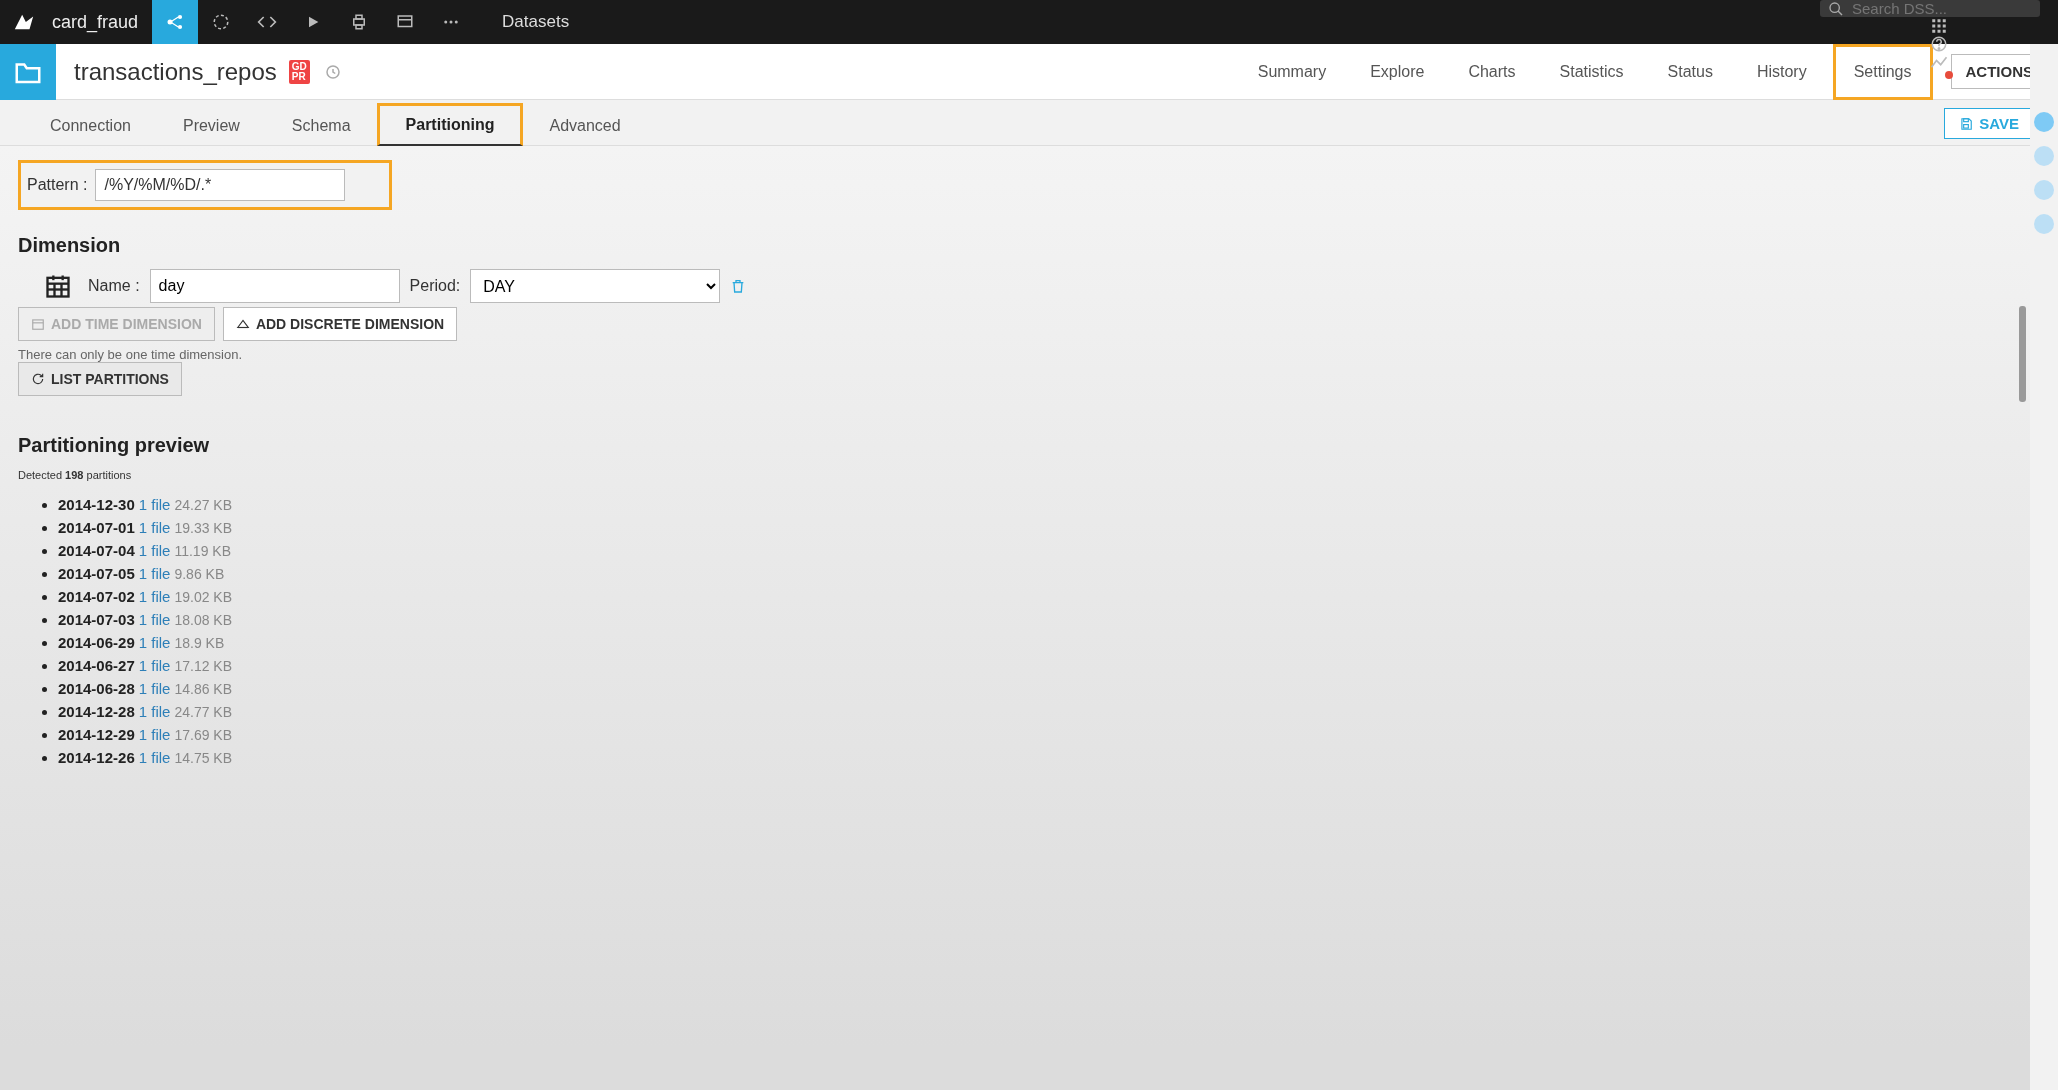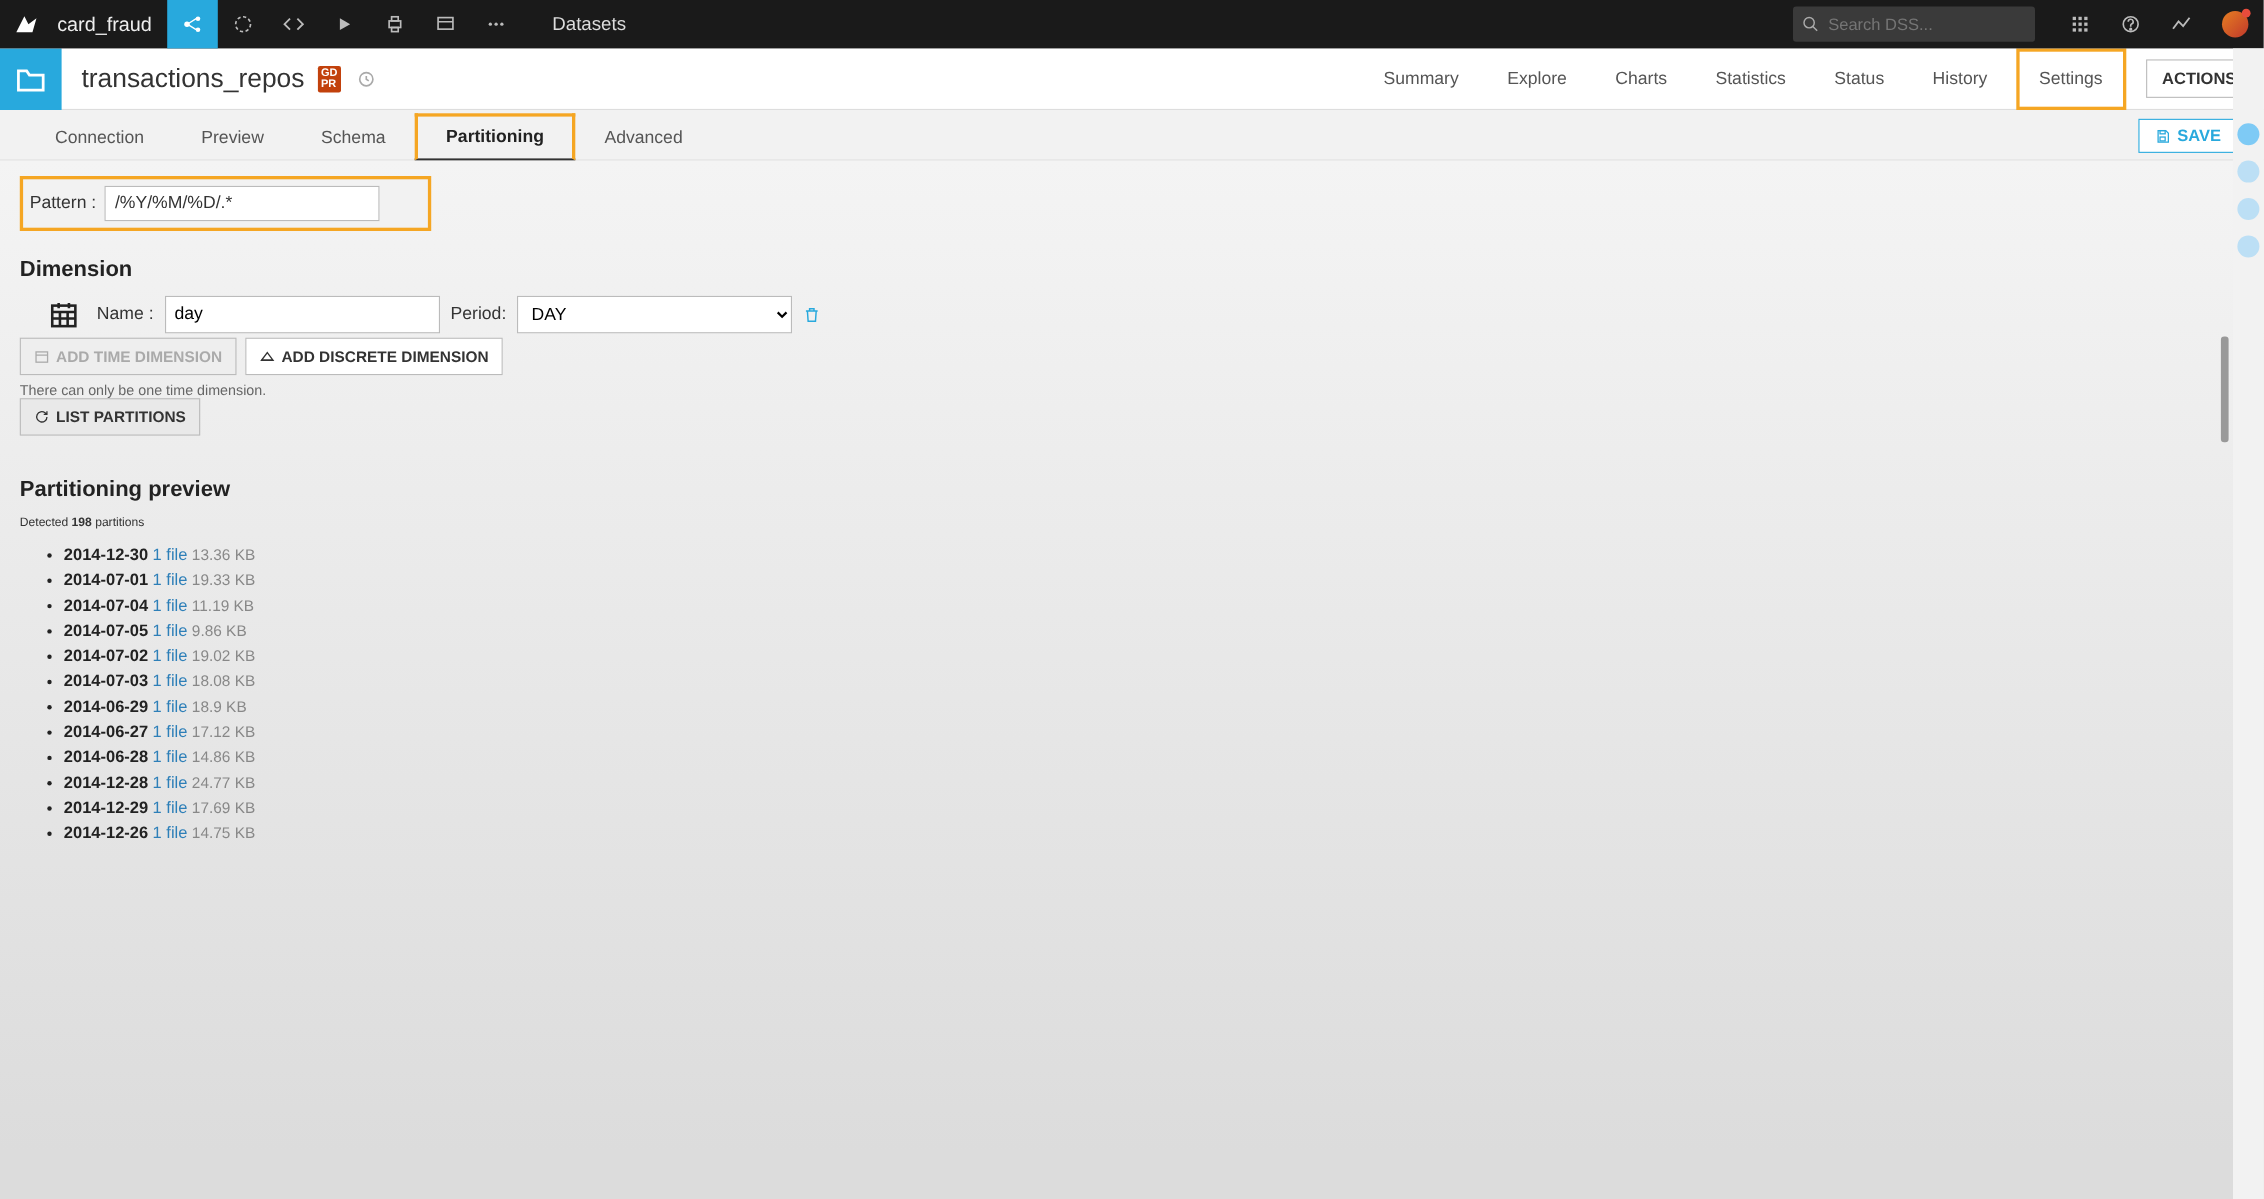--- a/index.html
+++ b/index.html
@@ -5,31 +5,31 @@
 * { box-sizing: border-box; margin: 0; padding: 0; font-family: -apple-system, BlinkMacSystemFont, "Segoe UI", Helvetica, Arial, sans-serif; }
 html, body { width: 100%; height: 100%; background: #f2f2f2; }
 
 
 .topbar { height: 44px; background: #1a1a1a; color: #fff; display: flex; align-items: center; position: relative; }
 .topbar .bird { width: 48px; height: 44px; display:flex; align-items:center; justify-content:center; }
 .topbar .proj-name { font-size: 18px; font-weight: 500; color:#eee; padding: 0 14px 0 4px; }
 .topbar .flow-btn { width: 46px; height:44px; background:#28a9dd; display:flex; align-items:center; justify-content:center; }
 .topbar .icon-btn { width:46px; height:44px; display:flex; align-items:center; justify-content:center; color:#bbb; }
 .topbar .datasets-lbl { font-size:17px; color:#ddd; margin-left: 28px; position:relative; }
-.topbar .right { margin-left:auto; display:flex; align-items:center; height:44px; }
+.topbar .right { margin-left:auto; display:flex; align-items:center; height:44px;flex-direction:column; }
 .topbar .search { width:220px; height:32px; background:#3a3a3a; border-radius:3px; display:flex; align-items:center; padding:0 8px; color:#aaa; margin-right:18px;}
 .topbar .search input { background:transparent; border:none; outline:none; color:#ddd; font-size:15px; width:160px; margin-left:8px;}
 .topbar .avatar { width:24px; height:24px; border-radius:50%; background: linear-gradient(135deg,#e67e22,#c0392b); margin: 0 14px 0 14px; position:relative;}
 .topbar .avatar::after{content:''; position:absolute; top:-2px; right:-2px; width:8px; height:8px; background:#e74c3c; border-radius:50%;}
 
 
 .objhdr { height:56px; background:#fff; display:flex; align-items:center; border-bottom:1px solid #ddd; }
 .objhdr .ds-icon { width:56px; height:56px; background:#28a9dd; display:flex; align-items:center; justify-content:center; }
 .objhdr .ds-name { font-size:24px; color:#333; padding:0 12px 0 18px; }
-.objhdr .gdpr { background:#c2410c; color:#fff; font-size:10px; font-weight:700; padding:2px 3px; border-radius:2px; line-height:10px; }
+.objhdr .gdpr { background:#ef4444; color:#fff; font-size:10px; font-weight:700; padding:2px 3px; border-radius:2px; line-height:10px; }
 .objhdr .refresh-ic { margin-left:14px; color:#999; }
 .objhdr .tabs-right { margin-left:auto; display:flex; align-items:center; height:56px; padding-right:10px; gap:8px;}
 .objhdr .obj-tab { padding:0 18px; height:56px; display:flex; align-items:center; color:#555; font-size:16px; cursor:pointer; }
 .objhdr .obj-tab.active { border:3px solid #f5a623; }
 .objhdr .actions-btn { border:1px solid #bbb; padding:8px 14px; font-size:15px; font-weight:700; color:#333; margin-left:10px; cursor:pointer; }
 
 
 .subtabs { height:46px; background:#f2f2f2; display:flex; align-items:flex-end; padding:0 24px; border-bottom:1px solid #ddd; position:relative;}
 .subtabs .sub { padding:10px 26px; color:#555; font-size:16px; cursor:pointer; }
 .subtabs .sub.active { border:3px solid #f5a623; border-bottom:2px solid #333; color:#222; font-weight:600; background:#f2f2f2; position:relative; top:1px;}
@@ -268,21 +268,21 @@
         <path d="M20 12a8 8 0 1 1-3-6.3L20 8 M20 3 V8 H15"></path>
       </svg>
     <span>LIST PARTITIONS</span>
   </div>
 
   <h2 class="sec">Partitioning preview</h2>
   <div class="detected">
     <span>Detected </span><b>198</b><span> partitions</span>
   </div>
   <ul class="parts" id="parts-list">
-      <li><span class="date">2014-12-30</span><span class="flink">1 file</span><span class="size">13.36 KB</span></li>
+      <li><span class="date">2014-12-30</span><span class="flink">1 file</span><span class="size">24.27 KB</span></li>
       <li><span class="date">2014-07-01</span><span class="flink">1 file</span><span class="size">19.33 KB</span></li>
       <li><span class="date">2014-07-04</span><span class="flink">1 file</span><span class="size">11.19 KB</span></li>
       <li><span class="date">2014-07-05</span><span class="flink">1 file</span><span class="size">9.86 KB</span></li>
       <li><span class="date">2014-07-02</span><span class="flink">1 file</span><span class="size">19.02 KB</span></li>
       <li><span class="date">2014-07-03</span><span class="flink">1 file</span><span class="size">18.08 KB</span></li>
       <li><span class="date">2014-06-29</span><span class="flink">1 file</span><span class="size">18.9 KB</span></li>
       <li><span class="date">2014-06-27</span><span class="flink">1 file</span><span class="size">17.12 KB</span></li>
       <li><span class="date">2014-06-28</span><span class="flink">1 file</span><span class="size">14.86 KB</span></li>
       <li><span class="date">2014-12-28</span><span class="flink">1 file</span><span class="size">24.77 KB</span></li>
       <li><span class="date">2014-12-29</span><span class="flink">1 file</span><span class="size">17.69 KB</span></li>

